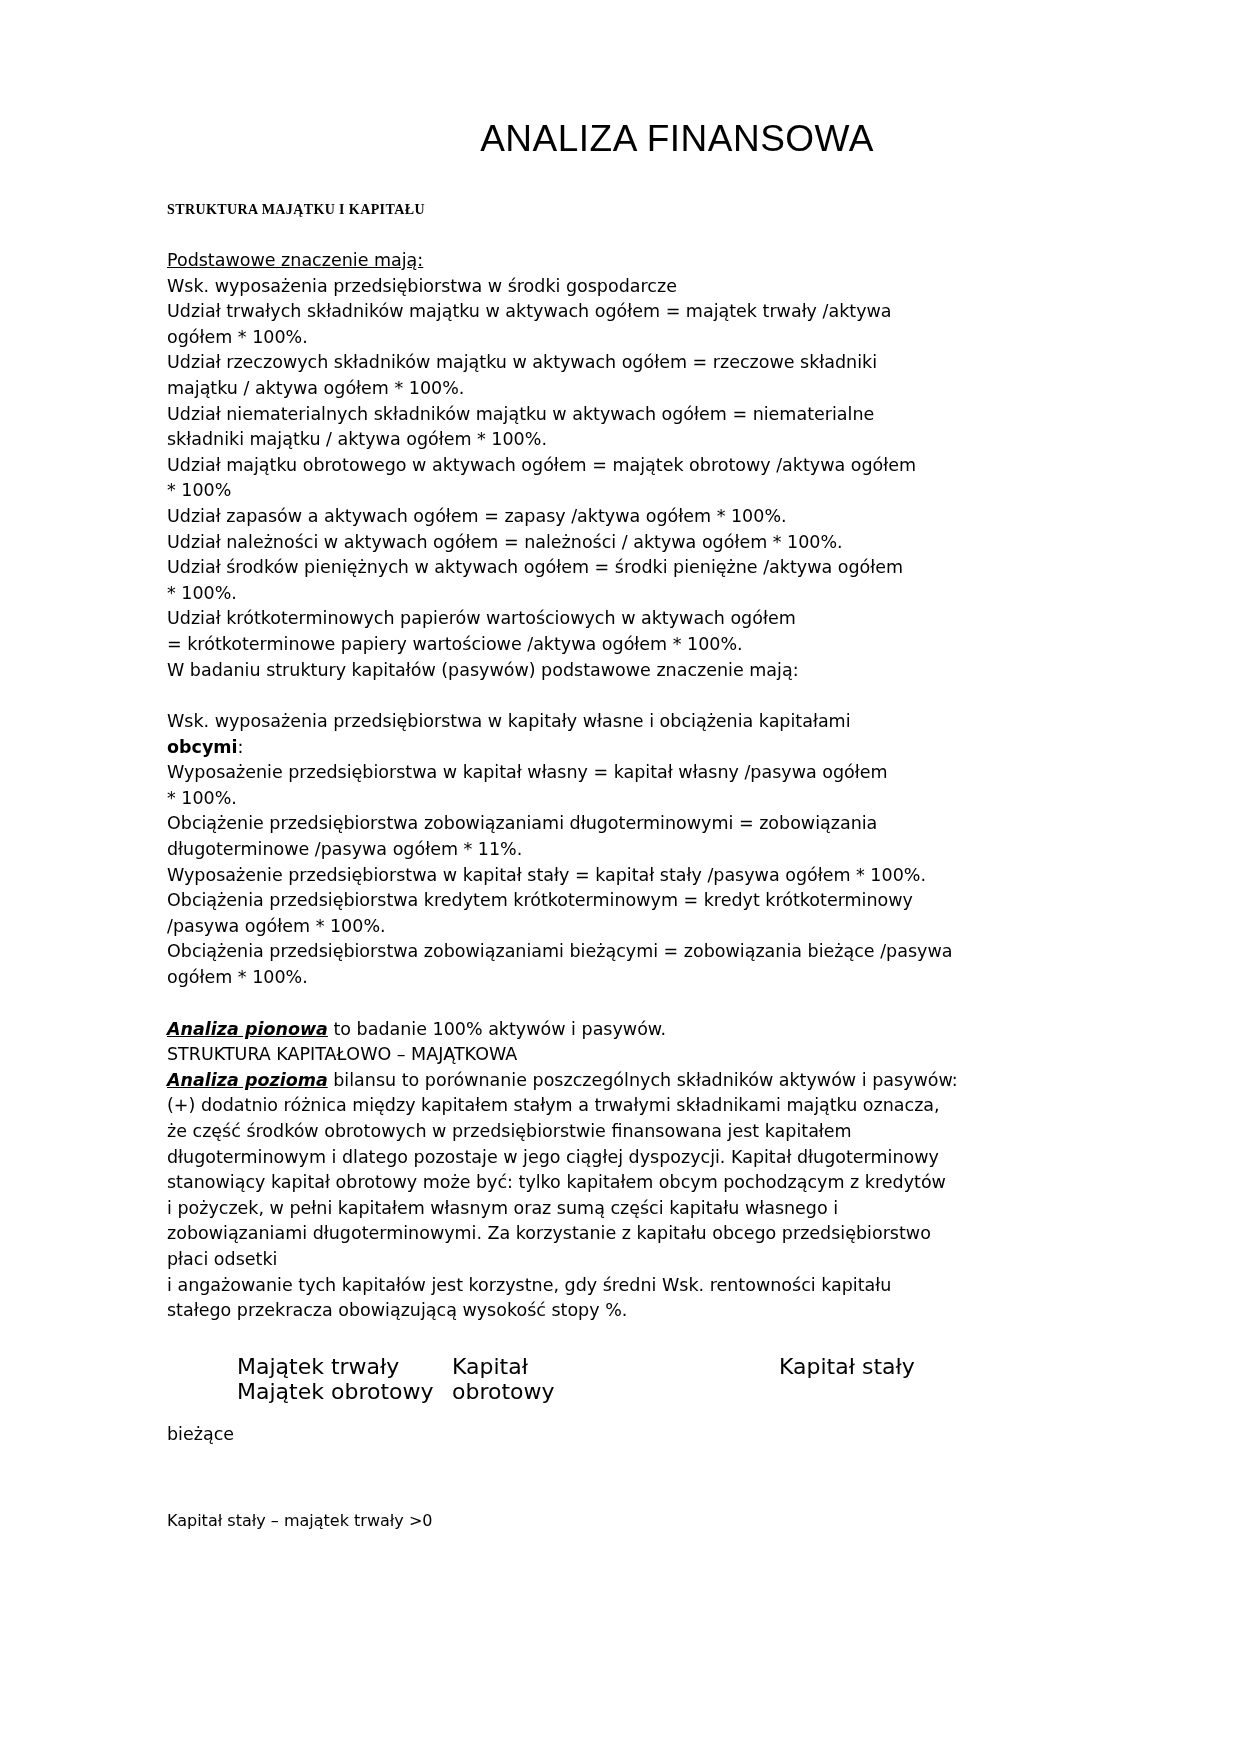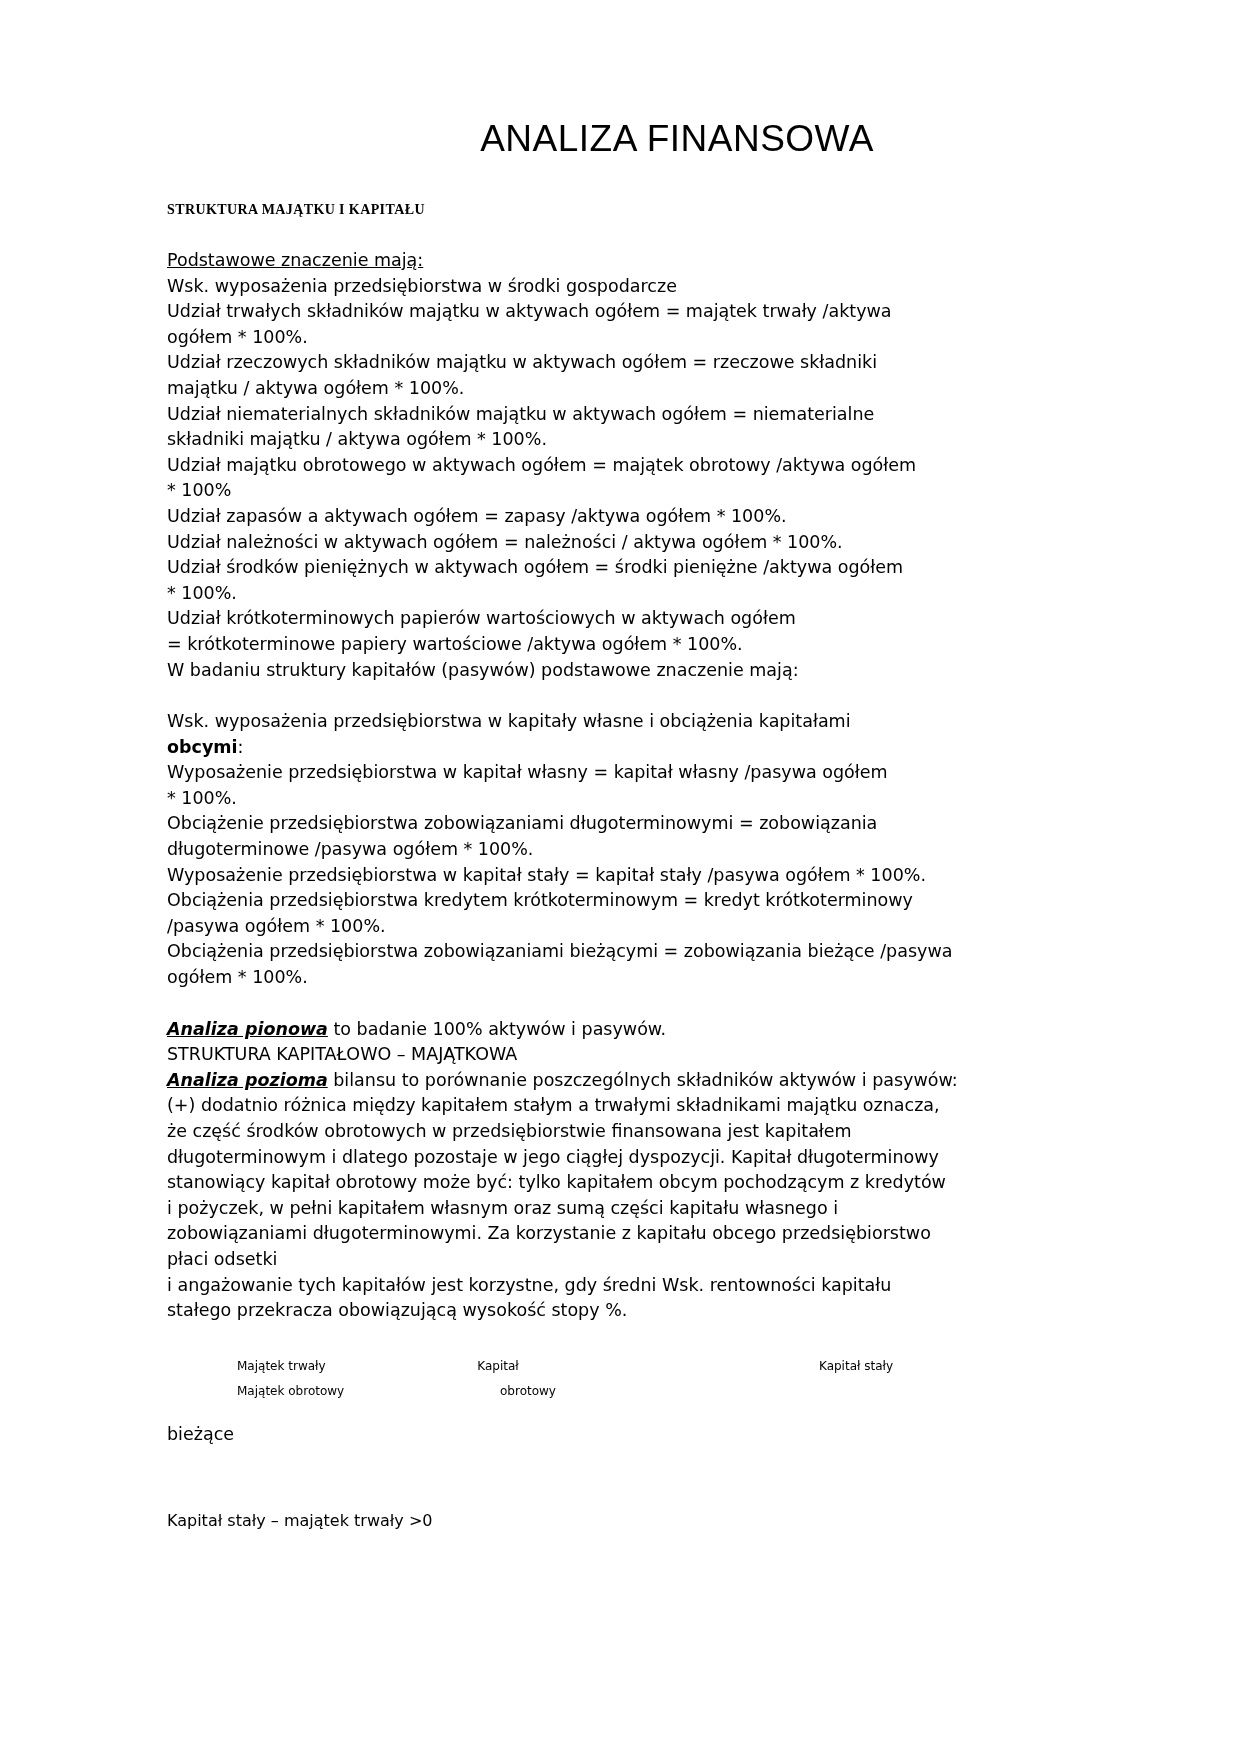--- a/index.html
+++ b/index.html
@@ -67,23 +67,22 @@
     margin-bottom: 0;
   }
   .gap-md {
     height: 26px;
   }
   .gap-lg {
     height: 30px;
   }
   .columns-row {
     display: flex;
-    font-size: 12px;
+    font-size: 22px;
     line-height: 25.6px;
-    gap: 48px;
   }
   .col-a {
     width: 285px;
     padding-left: 70px;
     box-sizing: border-box;
   }
   .col-b {
     width: 315px;
     box-sizing: border-box;
   }
@@ -132,21 +131,21 @@
     </div>
 
     <div class="gap-md"></div>
 
     <div class="block">
       <p class="body-line bold">Wsk. wyposażenia przedsiębiorstwa w kapitały własne i obciążenia kapitałami</p>
       <p class="body-line"><span class="bold">obcymi</span><span>:</span></p>
       <p class="body-line">Wyposażenie  przedsiębiorstwa w kapitał własny = kapitał własny /pasywa ogółem</p>
       <p class="body-line">* 100%.</p>
       <p class="body-line">Obciążenie przedsiębiorstwa zobowiązaniami długoterminowymi = zobowiązania</p>
-      <p class="body-line">długoterminowe /pasywa ogółem * 100%.</p>
+      <p class="body-line">długoterminowe /pasywa ogółem * 11%.</p>
       <p class="body-line">Wyposażenie przedsiębiorstwa w kapitał stały = kapitał stały /pasywa ogółem * 100%.</p>
       <p class="body-line">Obciążenia przedsiębiorstwa kredytem krótkoterminowym = kredyt krótkoterminowy</p>
       <p class="body-line">/pasywa ogółem * 100%.</p>
       <p class="body-line">Obciążenia przedsiębiorstwa zobowiązaniami bieżącymi = zobowiązania bieżące /pasywa</p>
       <p class="body-line">ogółem * 100%.</p>
     </div>
 
     <div class="gap-md"></div>
 
     <div class="block">

